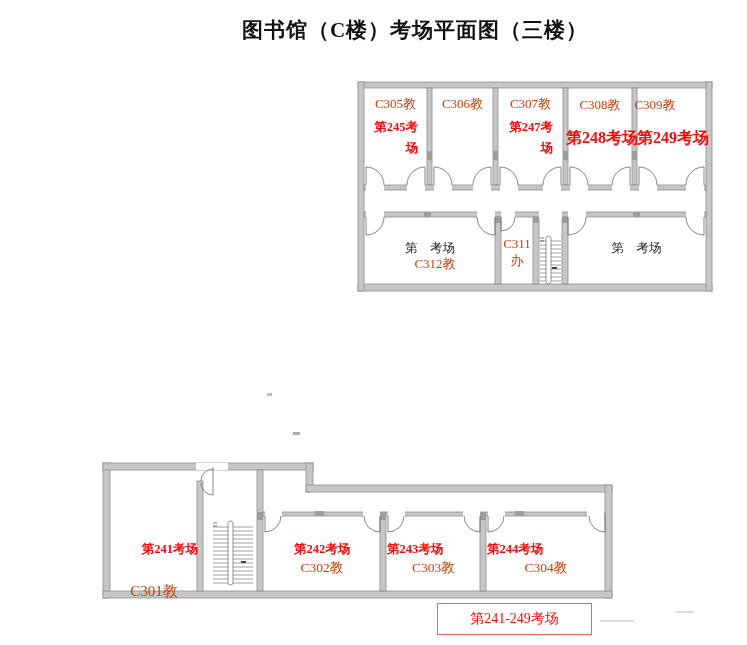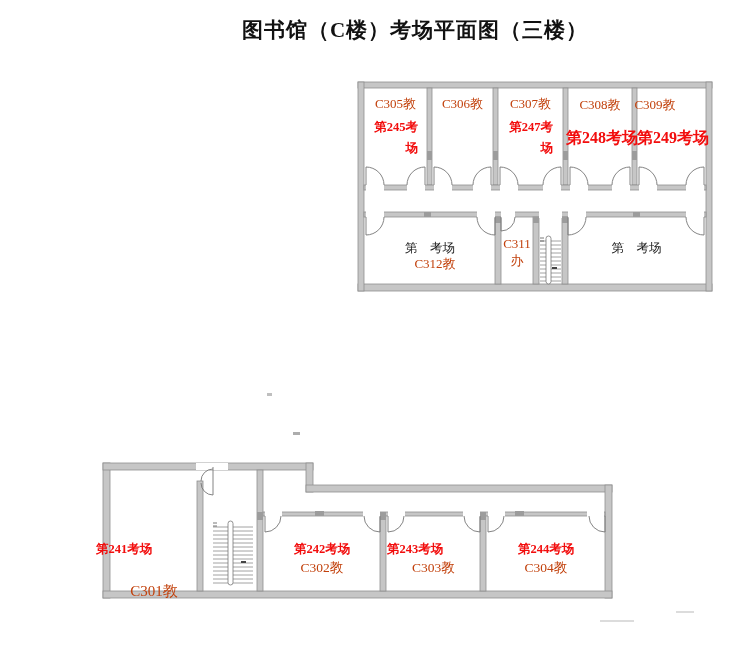--- a/index.html
+++ b/index.html
@@ -176,31 +176,34 @@
     </g>
 
     <g stroke="#8a8a8a" stroke-width="0.8" fill="none">
       <path d="M118,72 H158 M118,76 H158 M118,80 H158 M118,84 H158 M118,88 H158 M118,92 H158 M118,96 H158 M118,100 H158 M118,104 H158 M118,108 H158 M118,112 H158 M118,116 H158 M118,120 H158 M118,124 H158 M118,128 H158"></path>
       <rect x="133" y="66" width="5" height="64" rx="2.5" fill="#ffffff" stroke="#777"></rect>
       <path d="M118,68 h4 M118,71 h4" stroke="#555"></path>
       <rect x="146" y="106" width="5" height="2" fill="#444" stroke="none"></rect>
     </g>
   </svg>
 
-  <div class="lbl red" style="left:96px;top:542px;width:88px;text-align:left">第241考场</div>
+  <div class="lbl red" style="left:110px;top:542px;width:88px;text-align:right">第241考场</div>
   <div class="lbl black" style="left:110px;top:584px;width:88px;font-size:15px">C301教</div>
 
   <div class="lbl red" style="left:264px;top:542px;width:116px;text-align:center">第242考场</div>
   <div class="lbl black" style="left:264px;top:560px;width:116px;font-size:13.5px">C302教</div>
 
   <div class="lbl red" style="left:387px;top:542px;width:93px;">第243考场</div>
   <div class="lbl black" style="left:387px;top:560px;width:93px;font-size:13.5px">C303教</div>
 
-  <div class="lbl red" style="left:487px;top:542px;width:118px;text-align:center">第244考场</div>
+  <div class="lbl red" style="left:487px;top:542px;width:118px;text-align:left">第244考场</div>
   <div class="lbl black" style="left:487px;top:560px;width:118px;font-size:13.5px">C304教</div>
 
+  <div class="legend">
+    <span>第241-249考场</span>
+  </div>
 
   <div class="speck" style="left:267px;top:393px;width:5px;height:3px;opacity:.55"></div>
   <div class="speck" style="left:293px;top:432px;width:7px;height:3px;opacity:.7"></div>
   <div class="smudge" style="left:600px;top:620px;width:34px;height:2px"></div>
   <div class="smudge" style="left:676px;top:611px;width:18px;height:2px"></div>
 
 </div>
 
 </body></html>

